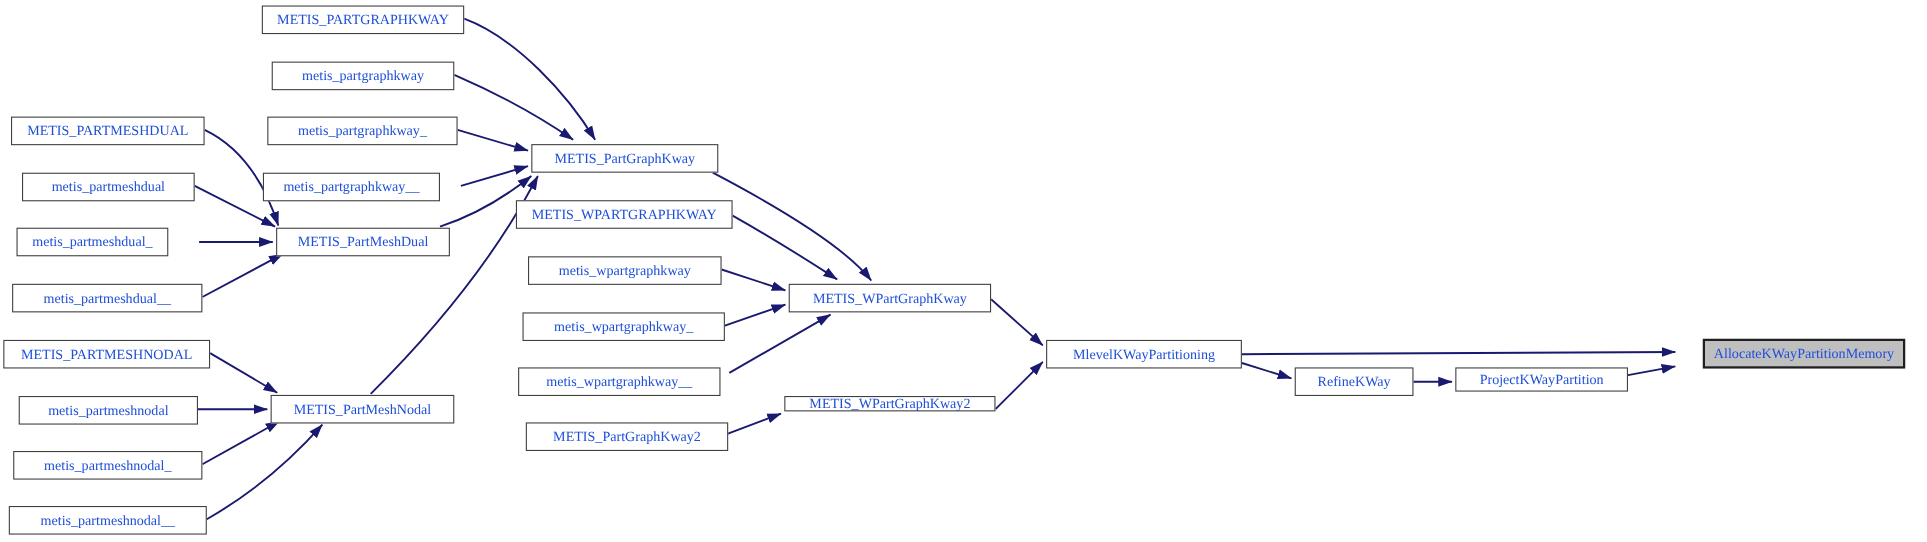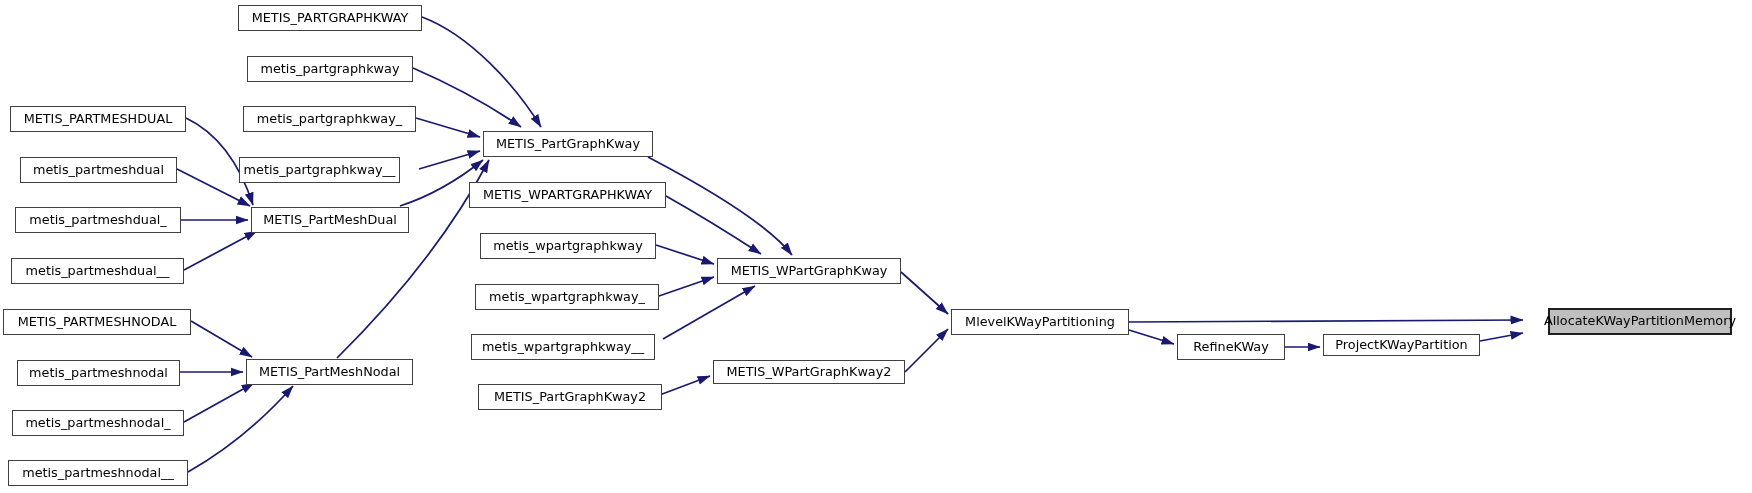--- a/index.html
+++ b/index.html
@@ -10,26 +10,27 @@
     font-family:"DejaVu Sans","Liberation Sans",sans-serif;
     overflow:hidden;
   }
   svg.edges{position:absolute;left:0;top:0;z-index:1;}
   .node{
     position:absolute;
     display:flex;align-items:center;justify-content:center;
     box-sizing:border-box;
     background:#ffffff;
     border:1.6px solid #404040;
-    color:#000000;
+    color:#1d4ed8;
     font-size:12.8px;
     line-height:1;
     white-space:nowrap;
     z-index:2;
     cursor:pointer;
+    font-family:Liberation Serif, serif;
   }
   .node.highlight{
     background:#bfbfbf;
     border:2px solid #1f1f1f;
     cursor:default;
   }
 </style>
 </head>
 <body>
 
@@ -69,34 +70,34 @@
         <path d="M1480,341 L1523,333" fill="none" stroke="#191970" stroke-width="1.7" marker-end="url(#arrow)"></path>
       </g>
   </svg>
   <div id="node-layer">
       <div class="node" style="left: 238px; top: 5px; width: 184px; height: 26px;">METIS_PARTGRAPHKWAY</div>
       <div class="node" style="left: 247px; top: 56px; width: 166px; height: 26px;">metis_partgraphkway</div>
       <div class="node" style="left: 10px; top: 106px; width: 176px; height: 26px;">METIS_PARTMESHDUAL</div>
       <div class="node" style="left: 243px; top: 106px; width: 173px; height: 26px;">metis_partgraphkway_</div>
       <div class="node" style="left: 20px; top: 157px; width: 157px; height: 26px;">metis_partmeshdual</div>
       <div class="node" style="left: 239px; top: 157px; width: 161px; height: 26px;">metis_partgraphkway__</div>
-      <div class="node" style="left: 15px; top: 207px; width: 166px; height: 26px;">metis_partmeshdual_</div>
+      <div class="node" style="left: 15px; top: 207px; width: 138px; height: 26px;">metis_partmeshdual_</div>
       <div class="node" style="left: 251px; top: 207px; width: 158px; height: 26px;">METIS_PartMeshDual</div>
       <div class="node" style="left: 11px; top: 258px; width: 173px; height: 26px;">metis_partmeshdual__</div>
       <div class="node" style="left: 3px; top: 309px; width: 188px; height: 26px;">METIS_PARTMESHNODAL</div>
       <div class="node" style="left: 17px; top: 360px; width: 163px; height: 26px;">metis_partmeshnodal</div>
       <div class="node" style="left: 246px; top: 359px; width: 167px; height: 26px;">METIS_PartMeshNodal</div>
       <div class="node" style="left: 12px; top: 410px; width: 172px; height: 26px;">metis_partmeshnodal_</div>
       <div class="node" style="left: 8px; top: 460px; width: 180px; height: 26px;">metis_partmeshnodal__</div>
       <div class="node" style="left: 483px; top: 131px; width: 170px; height: 26px;">METIS_PartGraphKway</div>
       <div class="node" style="left: 469px; top: 182px; width: 197px; height: 26px;">METIS_WPARTGRAPHKWAY</div>
       <div class="node" style="left: 480px; top: 233px; width: 176px; height: 26px;">metis_wpartgraphkway</div>
       <div class="node" style="left: 475px; top: 284px; width: 184px; height: 26px;">metis_wpartgraphkway_</div>
       <div class="node" style="left: 471px; top: 334px; width: 184px; height: 26px;">metis_wpartgraphkway__</div>
       <div class="node" style="left: 478px; top: 384px; width: 184px; height: 26px;">METIS_PartGraphKway2</div>
       <div class="node" style="left: 717px; top: 258px; width: 184px; height: 26px;">METIS_WPartGraphKway</div>
-      <div class="node" style="left: 713px; top: 360px; width: 192px; height: 24px;">METIS_WPartGraphKway2</div>
+      <div class="node" style="left: 713px; top: 360px; width: 192px; height: 14px;">METIS_WPartGraphKway2</div>
       <div class="node" style="left: 951px; top: 309px; width: 178px; height: 26px;">MlevelKWayPartitioning</div>
       <div class="node" style="left: 1177px; top: 334px; width: 108px; height: 26px;">RefineKWay</div>
       <div class="node" style="left: 1323px; top: 334px; width: 157px; height: 22px;">ProjectKWayPartition</div>
       <div class="node highlight" style="left: 1520px; top: 308px; width: 184px; height: 27px; margin-left: 28px;">AllocateKWayPartitionMemory</div>
     </div>
 </div>
 
 </body></html>

